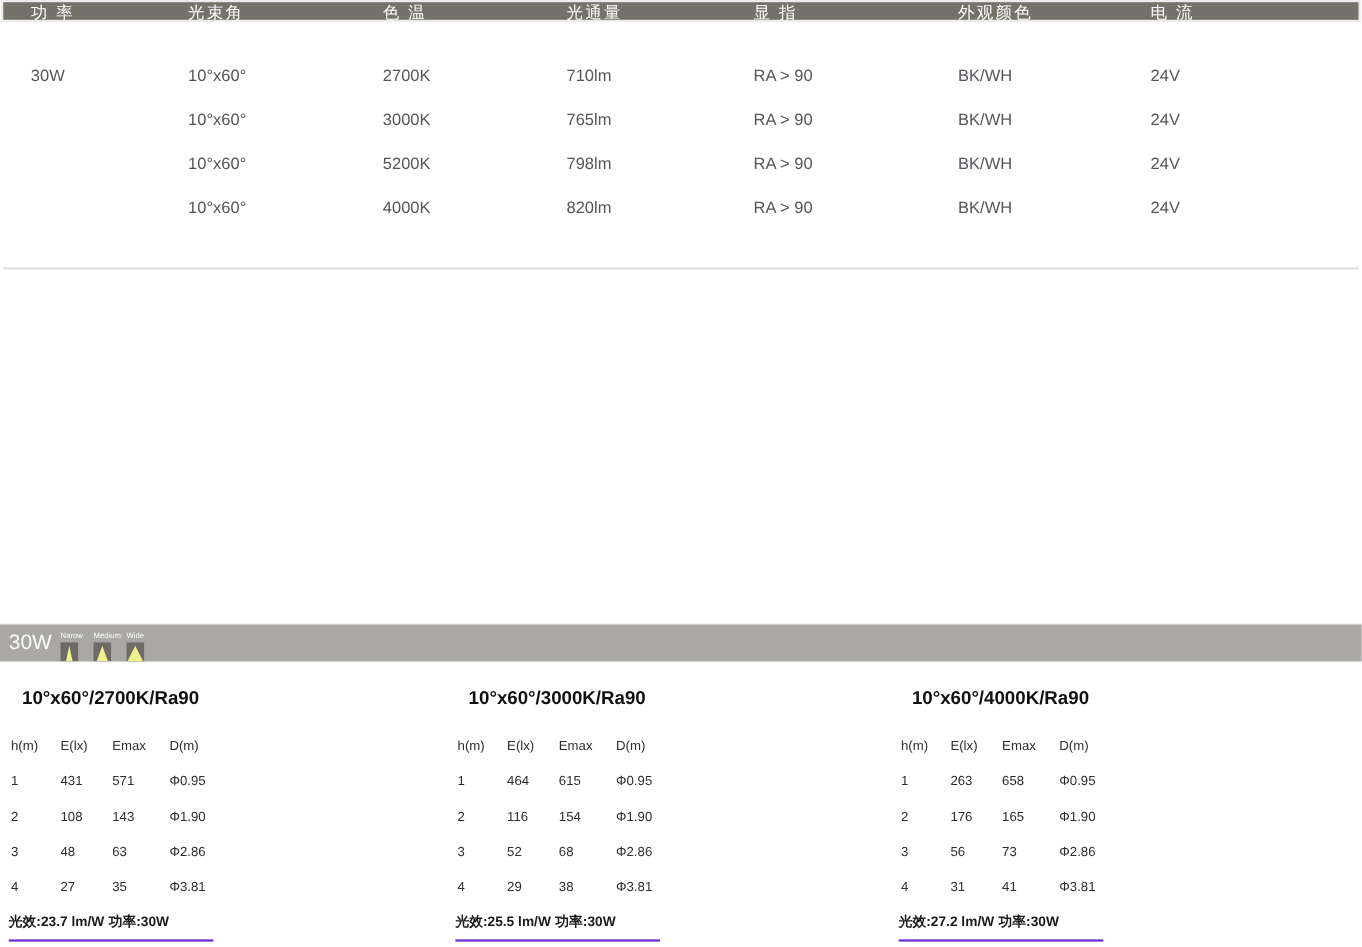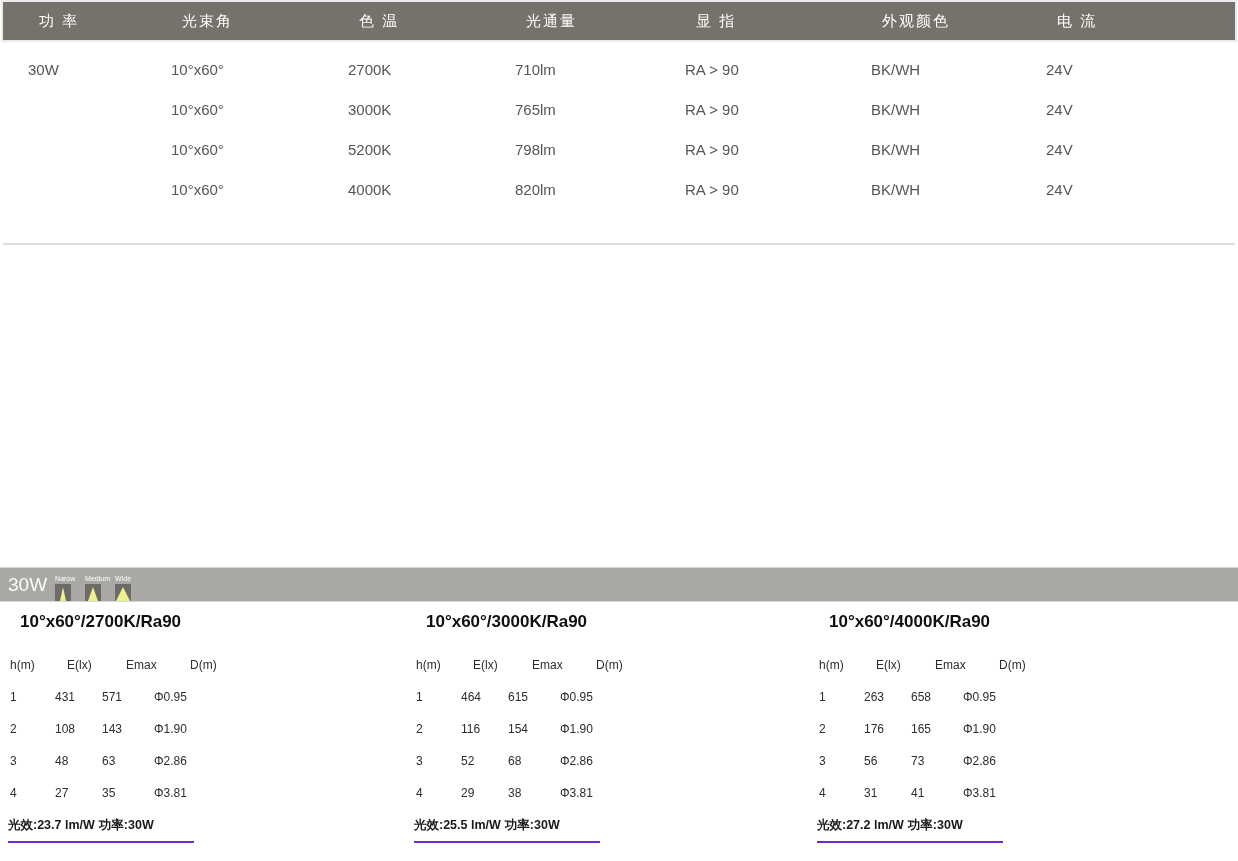--- a/index.html
+++ b/index.html
@@ -5,27 +5,27 @@
   html,body{margin:0;padding:0;background:#fff;}
   .page{
     position:relative;
     width:1238px;height:861px;
     background:#ffffff;
     font-family:"Liberation Sans","DejaVu Sans",sans-serif;
     overflow:hidden;
   }
   
   .spec-header{
-    position:absolute;top:2px;left:3px;right:3px;height:38px;
+    position:absolute;top:2px;left:3px;right:3px;height:16px;
     background:#75716b;
     box-shadow:0 0 0 2px #ececec;
     display:grid;
     grid-template-columns:143px 177px 167px 170px 186px 175px 1fr;
     align-items:center;
-    padding-left:36px;
+    padding-left:25px;
     color:#ffffff;font-size:15px;letter-spacing:2px;font-weight:400;
   }
   .spec-rows{position:absolute;top:49px;left:3px;right:3px;}
   .spec-row{
     display:grid;
     grid-template-columns:143px 177px 167px 170px 186px 175px 1fr;
     align-items:center;height:40px;padding-left:25px;
     color:#55565a;font-size:15px;
   }
   .divider{
@@ -45,28 +45,28 @@
     width:16px;height:17px;margin-top:1px;background:#6d6b65;
     display:flex;align-items:flex-end;justify-content:center;
   }
   .tri{width:0;height:0;border-bottom:14px solid #eef08e;}
   .tri-narrow{border-left:3px solid transparent;border-right:3px solid transparent;}
   .tri-medium{border-left:5px solid transparent;border-right:5px solid transparent;}
   .tri-wide{border-left:7px solid transparent;border-right:7px solid transparent;}
   
   .pt-table{position:absolute;top:612px;width:210px;}
   .pt-0{left:8px;} .pt-1{left:414px;} .pt-2{left:817px;}
-  .pt-title{margin:0 0 0 12px;font-size:17px;line-height:20px;font-weight:700;color:#101010;}
+  .pt-title{margin:13px 0 0 12px;font-size:17px;line-height:20px;font-weight:700;color:#101010;}
   .pt-body{margin-top:17px;}
   .pt-row{
     display:grid;grid-template-columns:45px 47px 52px 60px;
     align-items:center;height:32px;padding-left:2px;
     font-size:12px;color:#2d2d2d;
   }
-  .pt-head{color:#2d2d2d;gap:12px;}
+  .pt-head{color:#2d2d2d;}
   .pt-footer{
     display:flex;align-items:center;height:32px;width:186px;
     border-bottom:2px solid #6d28d9;
     font-size:12.5px;font-weight:700;color:#1a1a1a;
   }
   .pt-footer .pt-power{margin-left:4px;}
 </style>
 </head>
 <body>
 

